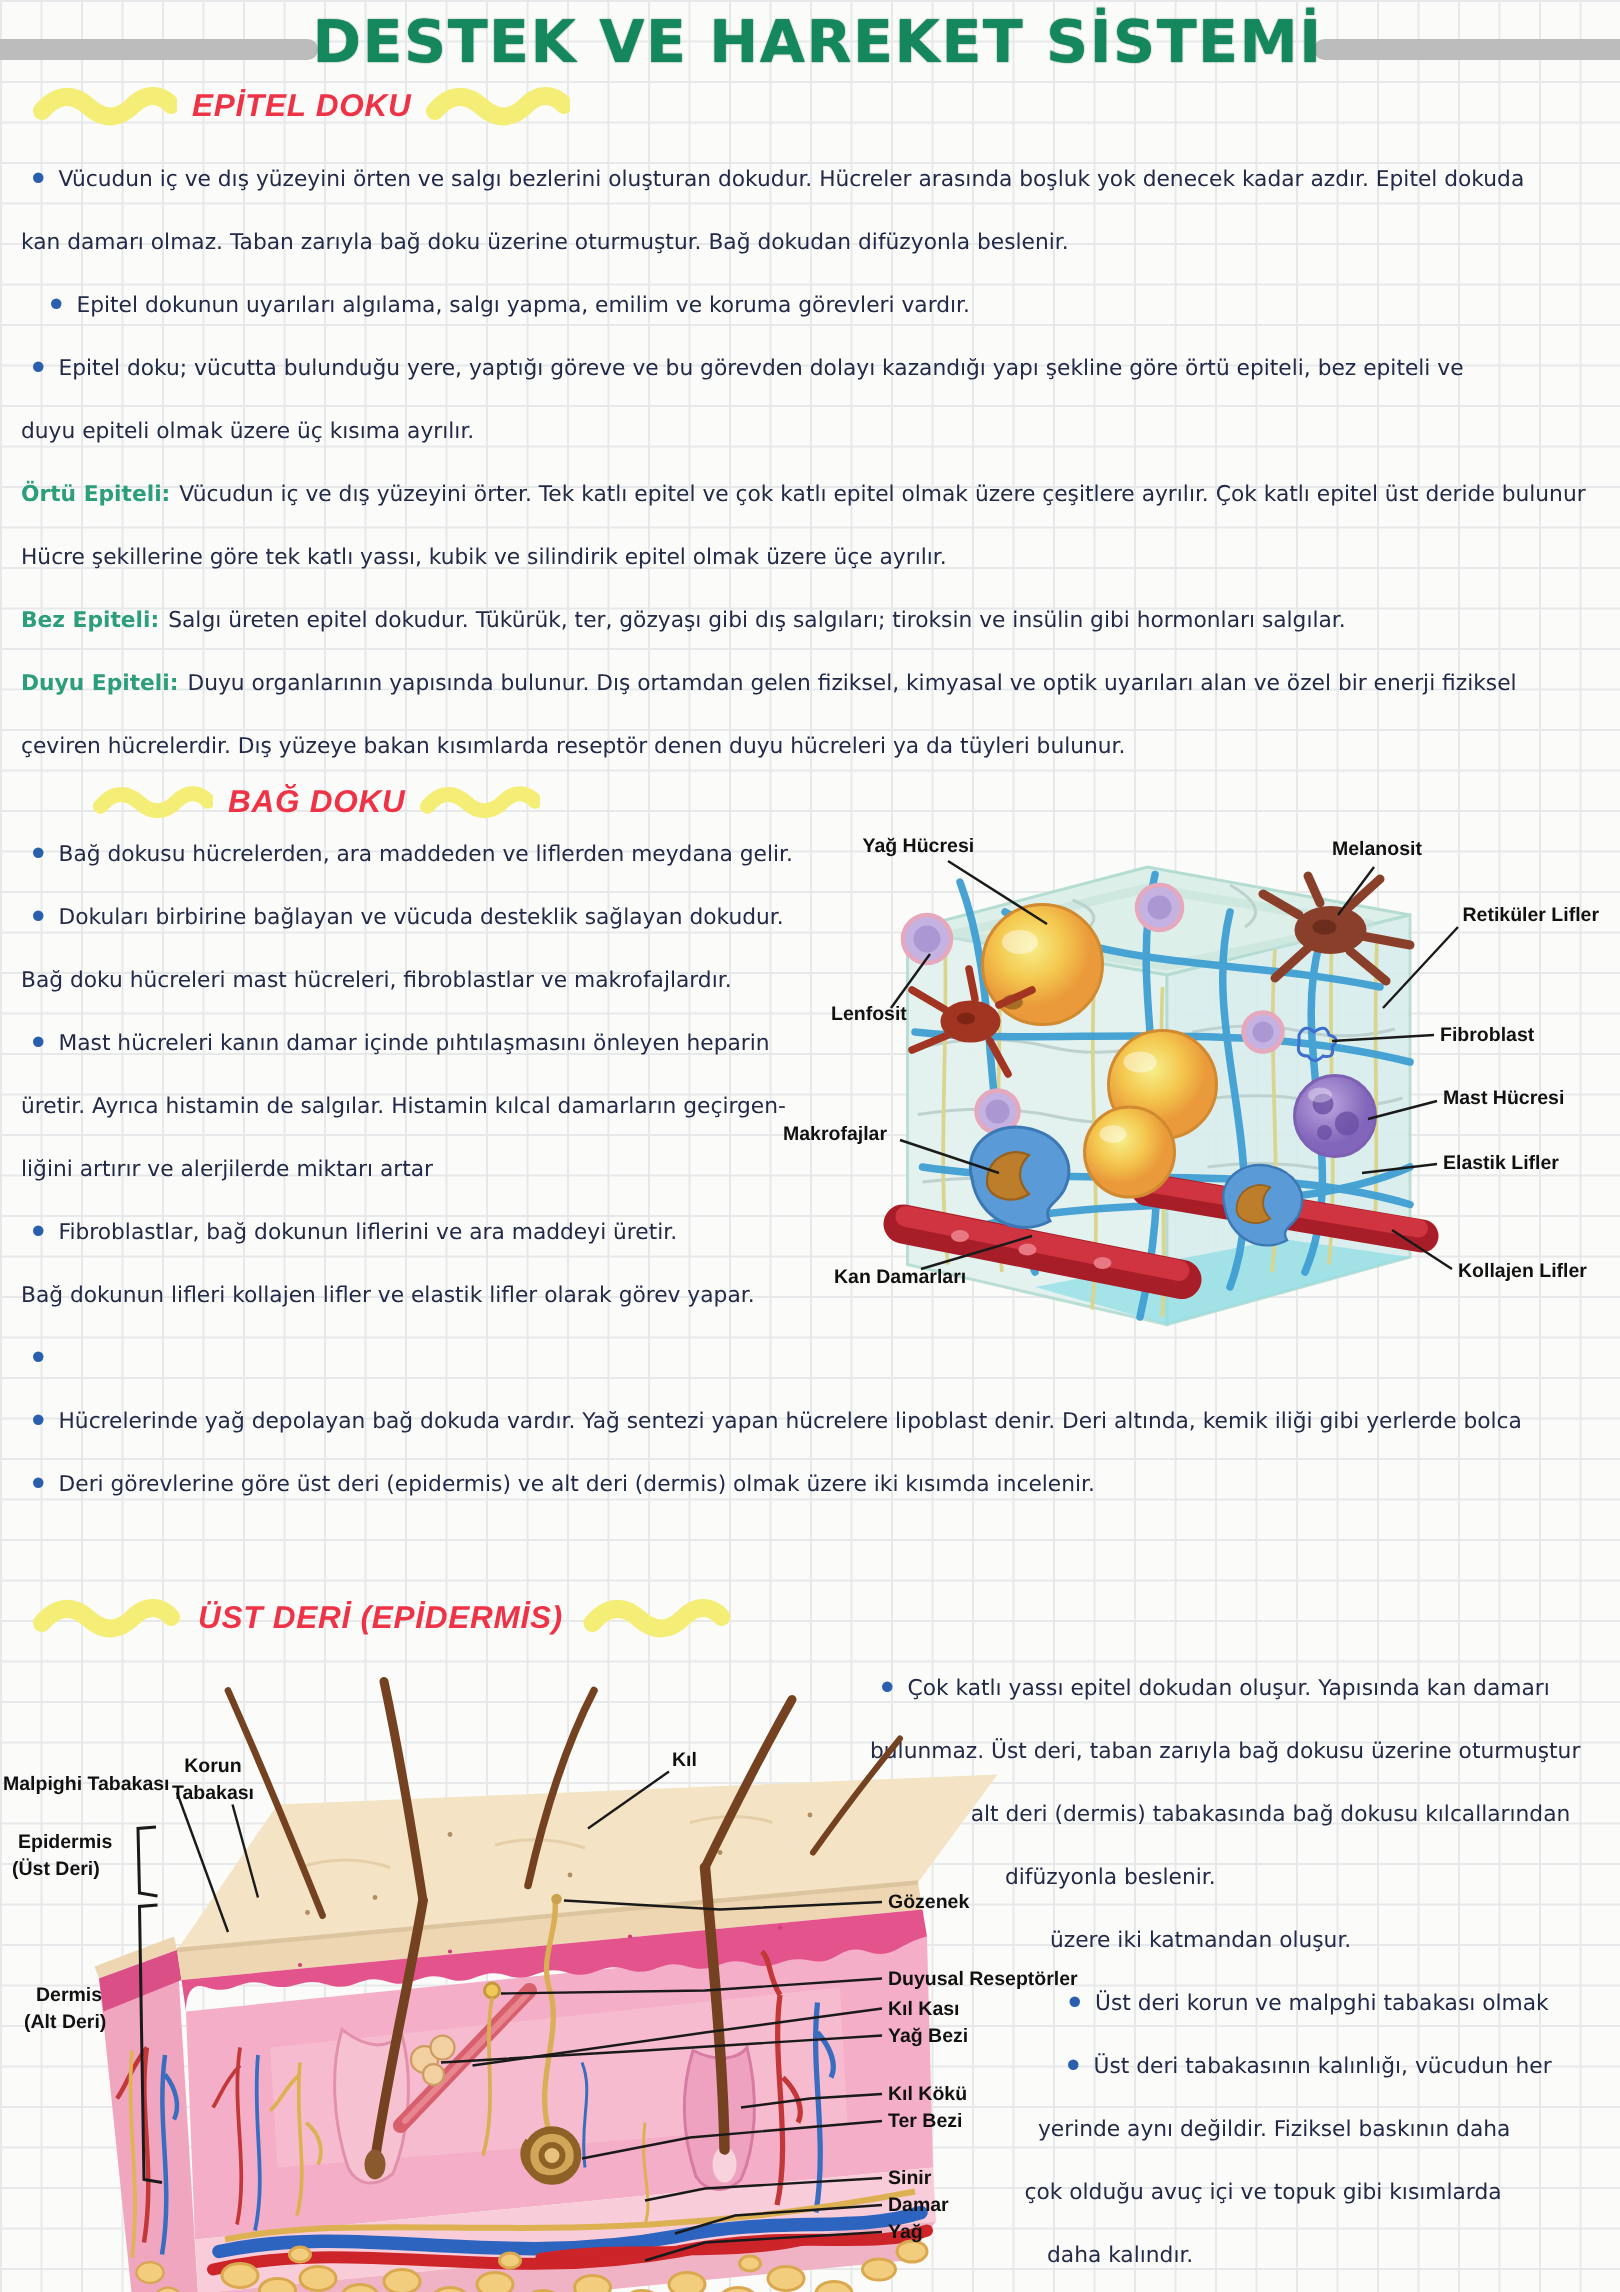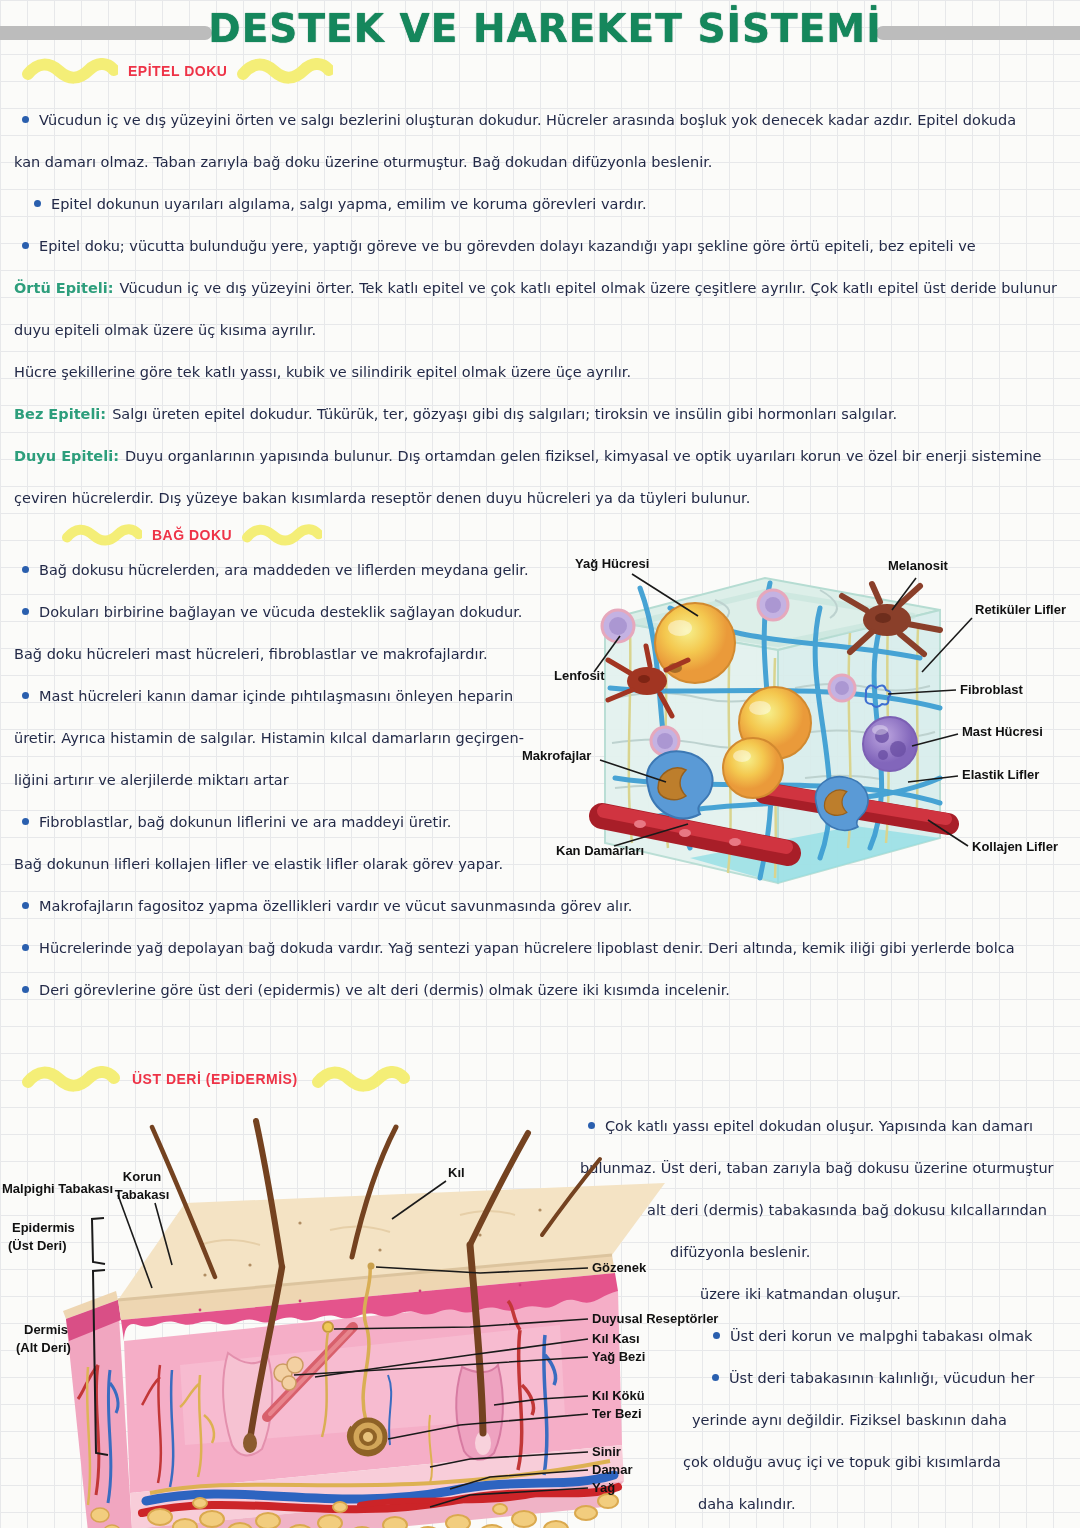--- a/index.html
+++ b/index.html
@@ -15,22 +15,23 @@
   .titlebar{position:absolute;top:26px;height:14px;background:#bcbcbc;border-radius:9px;}
   .titlebar.left{left:-12px;width:224px;}
   .titlebar.right{left:876px;width:216px;}
   .page-title{
     position:absolute;left:200px;top:6px;width:690px;text-align:center;
     font-size:39px;font-weight:bold;letter-spacing:1px;color:#15875c;
     text-shadow:0 0 1px #0c6443;white-space:nowrap;
   }
   .sec-header{position:absolute;display:flex;align-items:center;gap:10px;}
   .sec-header .hdr-text{
-    font-size:14px;font-weight:bold;color:#ee3347;letter-spacing:.5px;white-space:nowrap;
+    font-size:21px;font-weight:bold;color:#ee3347;letter-spacing:.5px;white-space:nowrap;
     font-family:"Liberation Sans",sans-serif;
+    font-style:italic;
   }
   .squig{display:block;}
   .lines{position:absolute;}
   .hline{
     position:relative;height:42px;white-space:nowrap;
     font-size:14.5px;color:#232a48;line-height:20px;
   }
   .hline .dot{
     display:inline-block;width:7px;height:7px;border-radius:50%;
     background:#2a5fae;margin-right:10px;vertical-align:2px;
@@ -59,25 +60,25 @@
     <svg class="squig" width="96" height="26" viewBox="0 0 96 26">
       <path d="M6,16 C16,4 27,4 37,13 C47,22 57,22 67,12 C76,3 86,5 92,12" stroke="#f4ee77" stroke-width="12" fill="none" stroke-linecap="round"></path>
     </svg>
   </div>
 
   <div class="lines" style="left:14px;top:110px;width:1060px;">
       <div class="hline" style="padding-left: 8px;"><span class="dot"></span><span>Vücudun iç ve dış yüzeyini örten ve salgı bezlerini oluşturan dokudur. Hücreler arasında boşluk yok denecek kadar azdır. Epitel dokuda</span></div>
       <div class="hline" style="padding-left: 0px;"><span>kan damarı olmaz. Taban zarıyla bağ doku üzerine oturmuştur. Bağ dokudan difüzyonla beslenir.</span></div>
       <div class="hline" style="padding-left: 20px;"><span class="dot"></span><span>Epitel dokunun uyarıları algılama, salgı yapma, emilim ve koruma görevleri vardır.</span></div>
       <div class="hline" style="padding-left: 8px;"><span class="dot"></span><span>Epitel doku; vücutta bulunduğu yere, yaptığı göreve ve bu görevden dolayı kazandığı yapı şekline göre örtü epiteli, bez epiteli ve</span></div>
+      <div class="hline" style="padding-left: 0px;"><span>duyu epiteli olmak üzere üç kısıma ayrılır.</span></div>
       <div class="hline" style="padding-left: 0px;"><span class="lead">Örtü Epiteli:</span><span>Vücudun iç ve dış yüzeyini örter. Tek katlı epitel ve çok katlı epitel olmak üzere çeşitlere ayrılır. Çok katlı epitel üst deride bulunur</span></div>
-      <div class="hline" style="padding-left: 0px;"><span>duyu epiteli olmak üzere üç kısıma ayrılır.</span></div>
       <div class="hline" style="padding-left: 0px;"><span>Hücre şekillerine göre tek katlı yassı, kubik ve silindirik epitel olmak üzere üçe ayrılır.</span></div>
       <div class="hline" style="padding-left: 0px;"><span class="lead">Bez Epiteli:</span><span>Salgı üreten epitel dokudur. Tükürük, ter, gözyaşı gibi dış salgıları; tiroksin ve insülin gibi hormonları salgılar.</span></div>
-      <div class="hline" style="padding-left: 0px;"><span class="lead">Duyu Epiteli:</span><span>Duyu organlarının yapısında bulunur. Dış ortamdan gelen fiziksel, kimyasal ve optik uyarıları korun ve özel bir enerji sistemine</span></div>
+      <div class="hline" style="padding-left: 0px;"><span class="lead">Duyu Epiteli:</span><span>Duyu organlarının yapısında bulunur. Dış ortamdan gelen fiziksel, kimyasal ve optik uyarıları alan ve özel bir enerji fiziksel</span></div>
       <div class="hline" style="padding-left: 0px;"><span>çeviren hücrelerdir. Dış yüzeye bakan kısımlarda reseptör denen duyu hücreleri ya da tüyleri bulunur.</span></div>
     </div>
 
   <div class="sec-header" style="left:62px;top:522px;">
     <svg class="squig" width="80" height="26" viewBox="0 0 96 26">
       <path d="M6,16 C16,4 27,4 37,13 C47,22 57,22 67,12 C76,3 86,5 92,12" stroke="#f4ee77" stroke-width="12" fill="none" stroke-linecap="round"></path>
     </svg>
     <span class="hdr-text">BAĞ DOKU</span>
     <svg class="squig" width="80" height="26" viewBox="0 0 96 26">
       <path d="M6,16 C16,4 27,4 37,13 C47,22 57,22 67,12 C76,3 86,5 92,12" stroke="#f4ee77" stroke-width="12" fill="none" stroke-linecap="round"></path>
@@ -86,21 +87,21 @@
 
   <div class="lines" style="left:14px;top:560px;width:1060px;">
       <div class="hline" style="padding-left: 8px;"><span class="dot"></span><span>Bağ dokusu hücrelerden, ara maddeden ve liflerden meydana gelir.</span></div>
       <div class="hline" style="padding-left: 8px;"><span class="dot"></span><span>Dokuları birbirine bağlayan ve vücuda desteklik sağlayan dokudur.</span></div>
       <div class="hline" style="padding-left: 0px;"><span>Bağ doku hücreleri mast hücreleri, fibroblastlar ve makrofajlardır.</span></div>
       <div class="hline" style="padding-left: 8px;"><span class="dot"></span><span>Mast hücreleri kanın damar içinde pıhtılaşmasını önleyen heparin</span></div>
       <div class="hline" style="padding-left: 0px;"><span>üretir. Ayrıca histamin de salgılar. Histamin kılcal damarların geçirgen-</span></div>
       <div class="hline" style="padding-left: 0px;"><span>liğini  artırır ve alerjilerde miktarı artar</span></div>
       <div class="hline" style="padding-left: 8px;"><span class="dot"></span><span>Fibroblastlar, bağ dokunun liflerini ve ara maddeyi üretir.</span></div>
       <div class="hline" style="padding-left: 0px;"><span>Bağ dokunun lifleri kollajen lifler ve elastik lifler olarak görev yapar.</span></div>
-      <div class="hline" style="padding-left: 8px;"><span class="dot"></span><span>Makrofajların fagositoz yapma özellikleri vardır ve vücut savunmasında görev alır.</span></div>
+      <div class="hline" style="padding-left: 8px;"><span class="dot"></span></div>
       <div class="hline" style="padding-left: 8px;"><span class="dot"></span><span>Hücrelerinde yağ depolayan bağ dokuda vardır. Yağ sentezi yapan hücrelere lipoblast denir. Deri altında, kemik iliği gibi yerlerde bolca</span></div>
       <div class="hline" style="padding-left: 8px;"><span class="dot"></span><span>Deri görevlerine göre üst deri (epidermis) ve alt deri (dermis) olmak üzere iki kısımda incelenir.</span></div>
     </div>
 
   <svg style="position:absolute;left:520px;top:548px;" width="560" height="338" viewBox="0 0 560 338">
     <defs>
       <radialGradient id="fatg" cx="40%" cy="35%">
         <stop offset="0%" stop-color="#f6f08c"></stop>
           <stop offset="55%" stop-color="#f4c84f"></stop>
           <stop offset="100%" stop-color="#ea9a3a"></stop>

